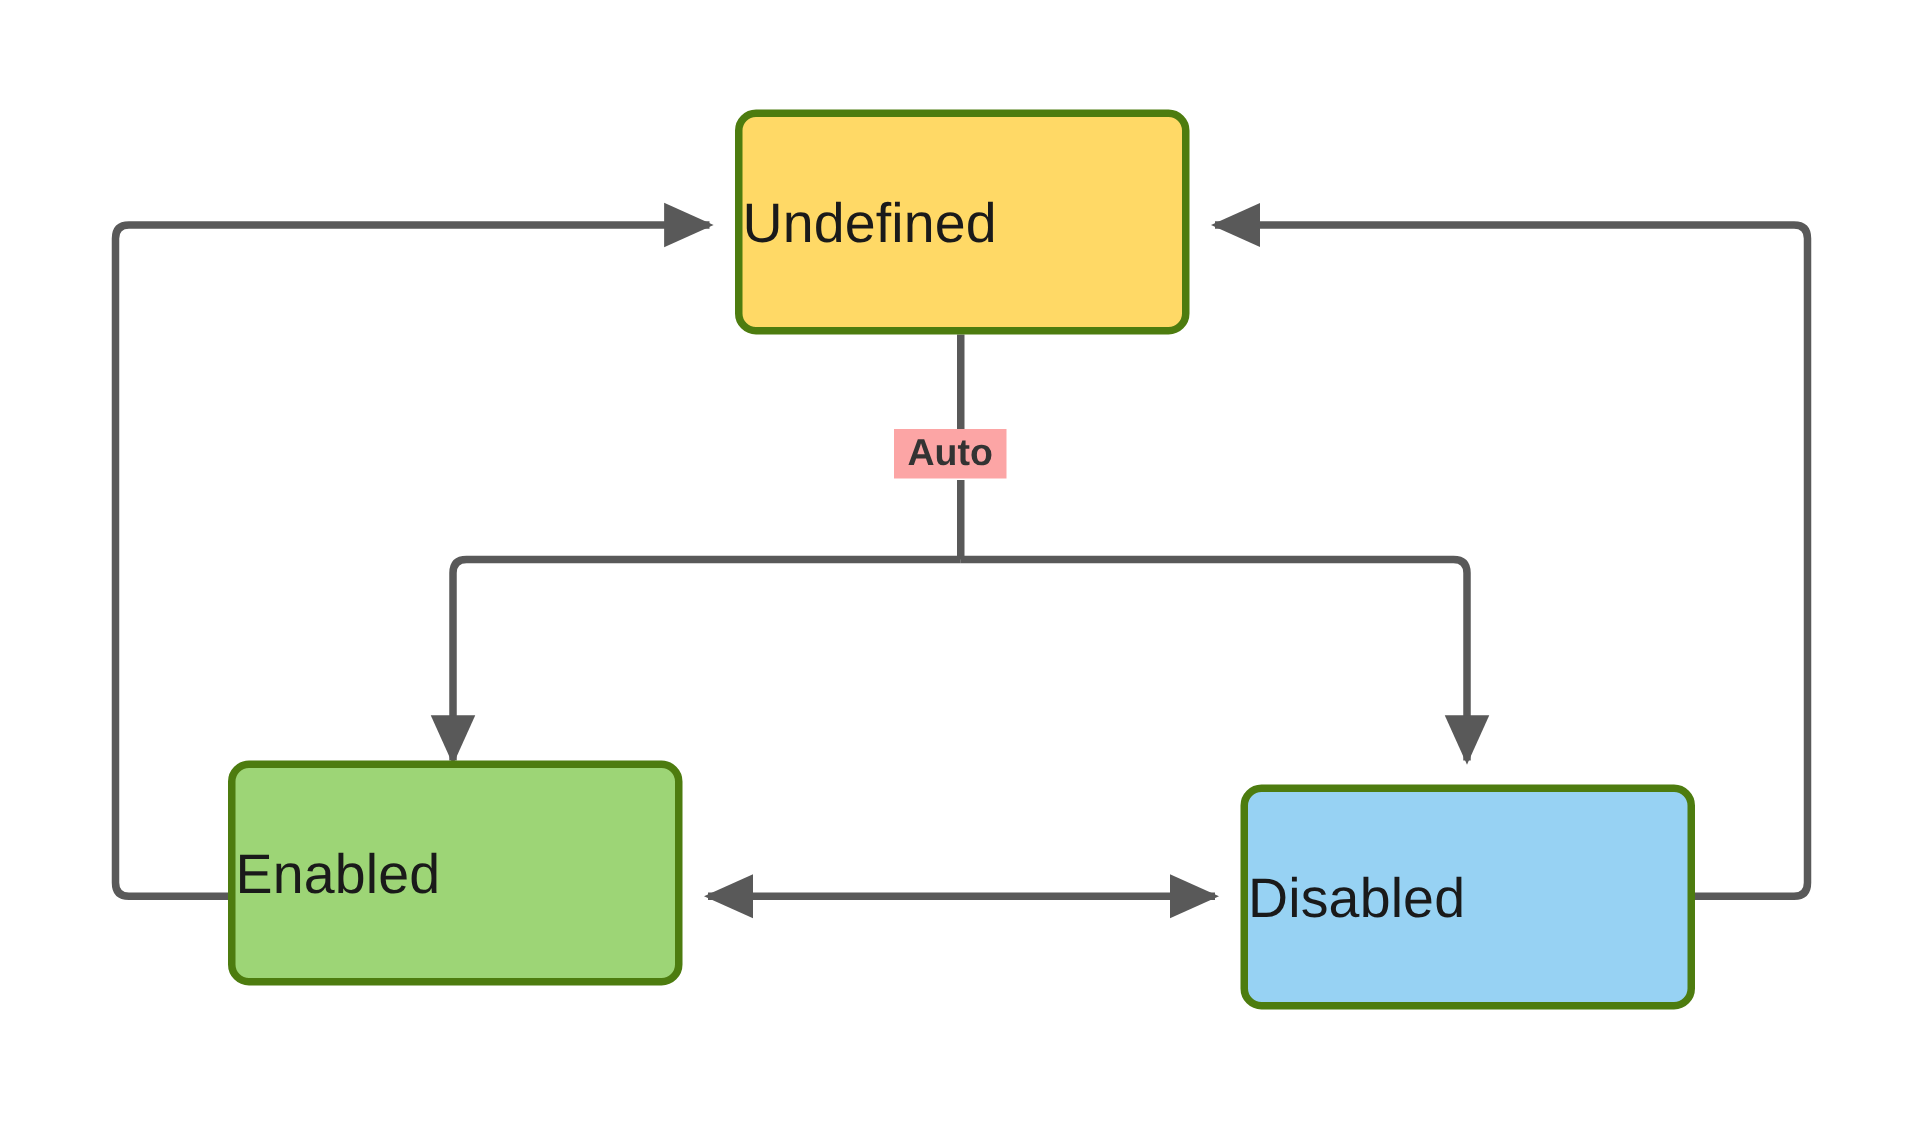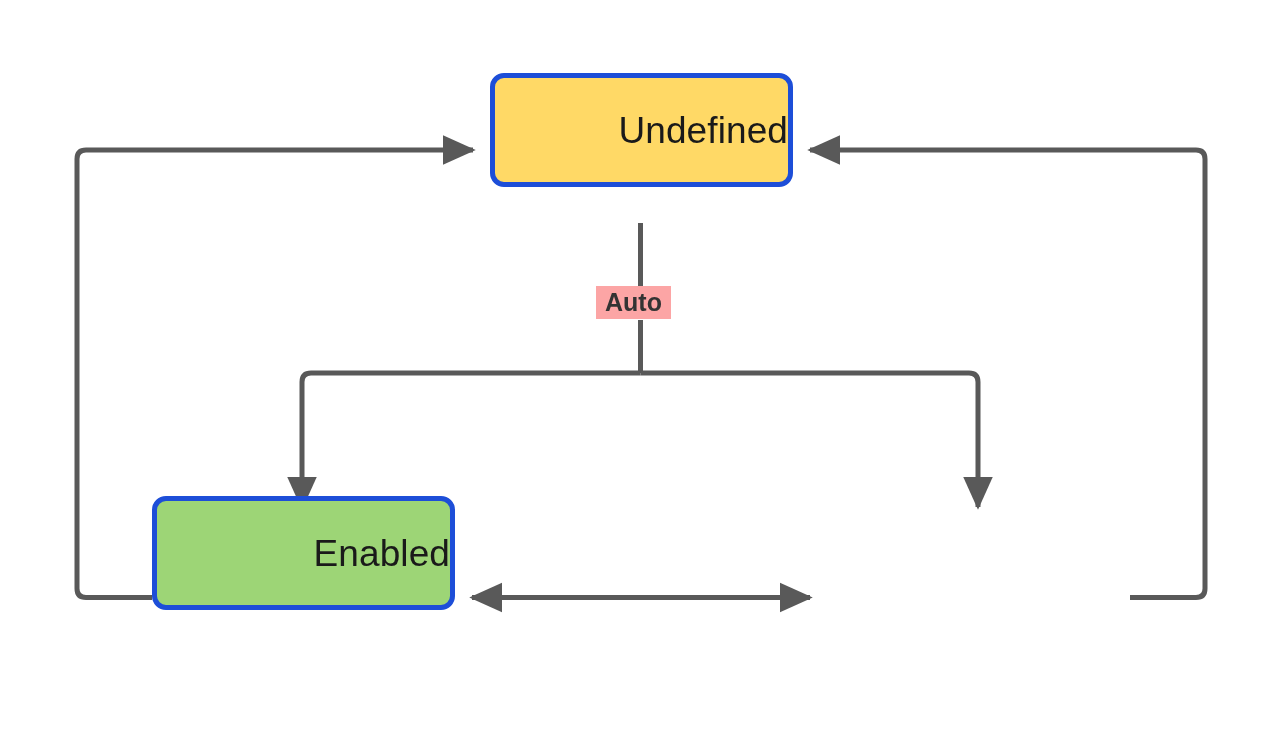--- a/index.html
+++ b/index.html
@@ -24,44 +24,44 @@
     position: absolute;
     left: 0;
     top: 0;
     width: 1281px;
     height: 750px;
   }
   .state-node {
     position: absolute;
     box-sizing: border-box;
     width: 303px;
-    height: 114px;
-    border: 5px solid #1d4ed8;
+    height: 150px;
+    border: 5px solid #4d7c0f;
     border-radius: 14px;
     display: flex;
     align-items: center;
-    justify-content: flex-end;
+    justify-content: flex-start;
   }
   .state-node-label {
     font-family: "Liberation Sans", sans-serif;
     font-size: 37px;
     font-weight: 400;
     color: #1a1a1a;
     line-height: 1;
     letter-spacing: 0.1px;
     white-space: nowrap;
   }
   #node-undefined {
     left: 490px;
     top: 73px;
     background: #FFD966;
   }
   #node-enabled {
     left: 152px;
-    top: 496px;
+    top: 507px;
     background: #9DD576;
   }
   #node-disabled {
     left: 827px;
     top: 523px;
     background: #97D2F3;
   }
   .edge-label {
     position: absolute;
     font-family: "Liberation Sans", sans-serif;
@@ -112,16 +112,19 @@
   </svg>
 
   <div class="state-node" id="node-undefined">
     <span class="state-node-label">Undefined</span>
   </div>
 
   <div class="state-node" id="node-enabled">
     <span class="state-node-label">Enabled</span>
   </div>
 
+  <div class="state-node" id="node-disabled">
+    <span class="state-node-label">Disabled</span>
+  </div>
 
   <div class="edge-label" id="label-auto">Auto</div>
 
 </div>
 
 </body></html>

